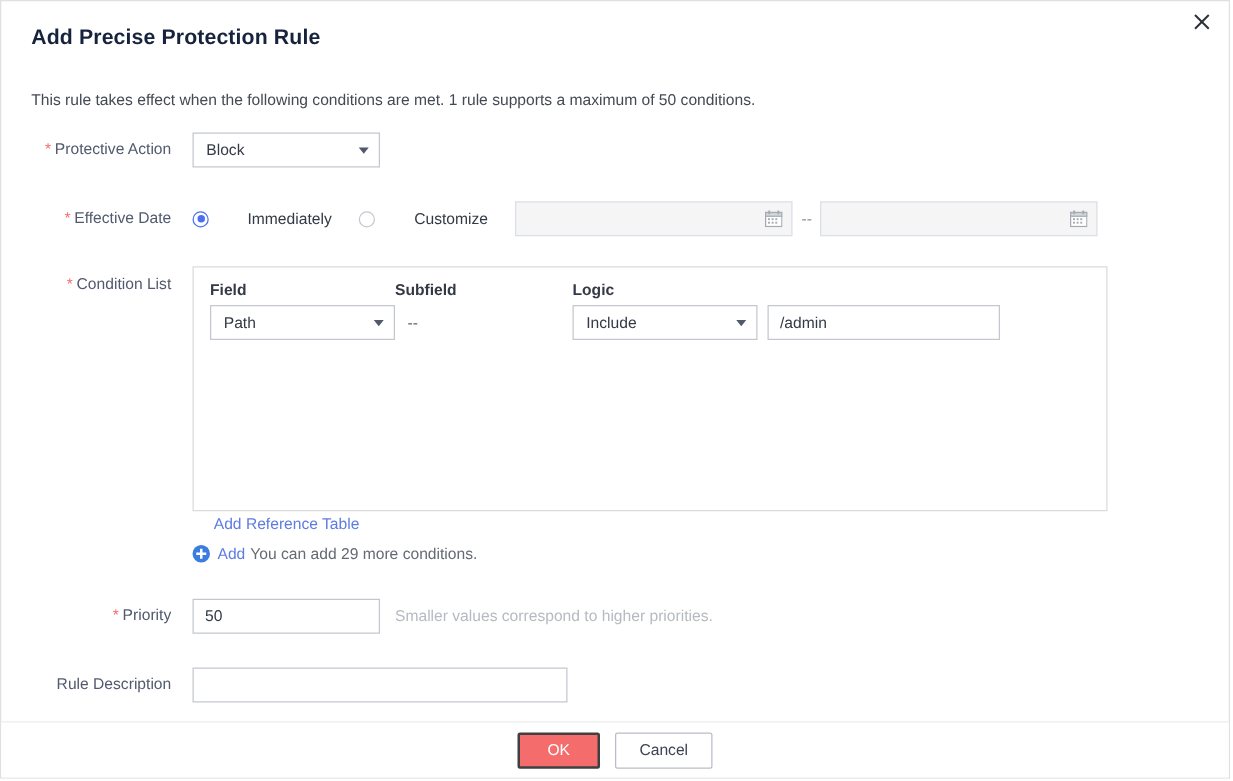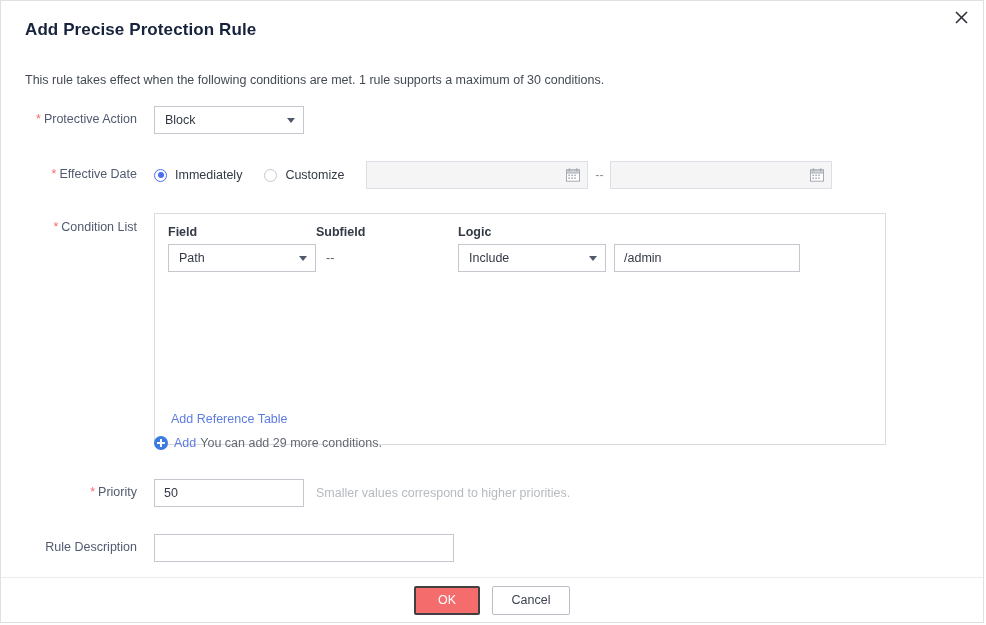--- a/index.html
+++ b/index.html
@@ -128,20 +128,21 @@
   }
   .input::placeholder { color: #bcc0c7; }
 
   
   .radio {
     display: flex;
     align-items: center;
     cursor: pointer;
     margin-right: 22px;
     height: 28px;
+    gap: 23px;
   }
   .radio .dot {
     width: 13px;
     height: 13px;
     border-radius: 50%;
     border: 1px solid #c4c8ce;
     background: #fff;
     box-sizing: border-box;
     margin-right: 8px;
     position: relative;
@@ -193,21 +194,21 @@
     width: 22px;
     text-align: center;
     font-size: 12.5px;
     color: #888e99;
     line-height: 28px;
   }
 
   
   .cond-panel {
     width: 732px;
-    height: 232px;
+    height: 196px;
     border: 1px solid #d9dbe0;
     box-sizing: border-box;
     background: #ffffff;
     position: relative;
   }
   .cond-head {
     display: flex;
     padding: 11px 0 0 13px;
   }
   .cond-head span {
@@ -329,21 +330,21 @@
 
   <div class="close-btn">
     <svg width="13" height="13" viewBox="0 0 13 13" aria-hidden="true">
       <line x1="1" y1="1" x2="12" y2="12" stroke="#2b2f38" stroke-width="1.6"></line>
       <line x1="12" y1="1" x2="1" y2="12" stroke="#2b2f38" stroke-width="1.6"></line>
     </svg>
   </div>
 
   <div class="title">Add Precise Protection Rule</div>
 
-  <div class="subtitle">This rule takes effect when the following conditions are met. 1 rule supports a maximum of 30 conditions.</div>
+  <div class="subtitle">This rule takes effect when the following conditions are met. 1 rule supports a maximum of 50 conditions.</div>
 
   <div class="row" style="top:105px;">
     <div class="label">
       <span class="req">*</span><span>Protective Action</span>
     </div>
     <div class="field-area">
       <div class="select select-w150">
         <span>Block</span>
         <span class="caret"></span>
       </div>

